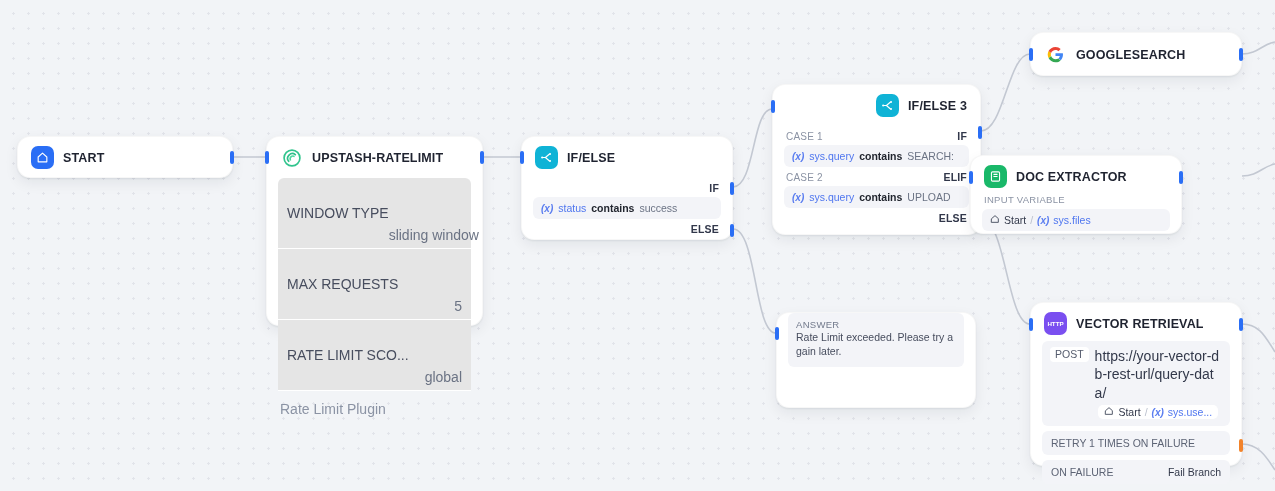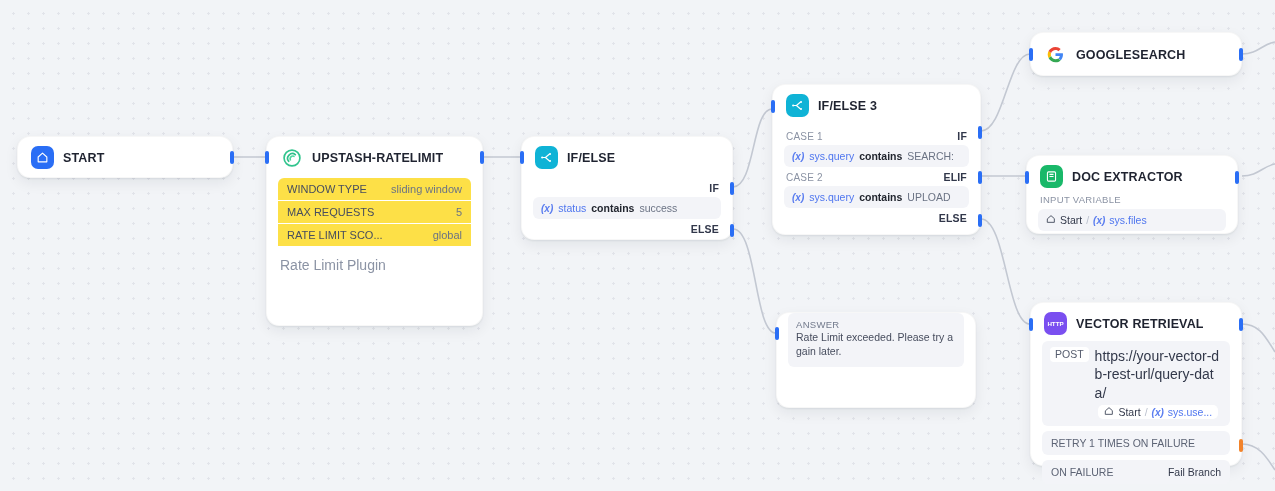--- a/index.html
+++ b/index.html
@@ -66,29 +66,29 @@
   .ico-answer { background: #f29312; }
   .ico-plain  { background: transparent; }
 
   .node-body { padding: 0 11px 11px 11px; }
 
   
   .kv {
     display: flex;
     justify-content: space-between;
     align-items: center;
-    background: #fde047;
+    background: #e5e5e5;
     padding: 5px 9px;
-    font-size: 11px;
+    font-size: 14px;
     border-bottom: 1.5px solid #ffffff;
   }
   .kv:first-child { border-radius: 6px 6px 0 0; }
   .kv:last-of-type { border-radius: 0 0 6px 6px; border-bottom: none; }
   .kv-k { color: #474d5e; font-weight: 400; white-space: nowrap; }
-  .kv-v { color: #6b7384; white-space: nowrap; }
+  .kv-v { color: #6b7384; white-space: nowrap; margin-top: 44px; }
   .plugin-note {
     font-size: 14px;
     color: #8b93a4;
     padding: 10px 2px 0 2px;
   }
 
   
   .cond {
     background: #f3f4f8;
     border-radius: 6px;
@@ -326,21 +326,21 @@
         <span class="branch-label">ELSE</span>
       </div>
     </div>
   </div>
 
   <div class="node" style="left:772px; top:84px; width:209px; height:151px;">
     <div class="handle handle-l" style="top:15px;"></div>
     <div class="handle handle-r out" style="top:41px;"></div>
     <div class="handle handle-r out" style="top:86px;"></div>
     <div class="handle handle-r out" style="top:129px;"></div>
-    <div class="node-head" style="padding-top:9px;">
+    <div class="node-head" style="padding-top:9px;justify-content:flex-end;">
       <span class="icon-box ico-branch">
         <svg width="13" height="13" viewBox="0 0 24 24" fill="none" stroke="#ffffff" stroke-width="2.1" stroke-linecap="round" stroke-linejoin="round">
           <path d="M4 12 H10"></path>
             <path d="M10 12 L17 6"></path>
             <path d="M10 12 L17 18"></path>
           <circle cx="18.5" cy="5.5" r="1.9" fill="#ffffff" stroke="none"></circle>
           <circle cx="18.5" cy="18.5" r="1.9" fill="#ffffff" stroke="none"></circle>
           <circle cx="4" cy="12" r="1.9" fill="#ffffff" stroke="none"></circle>
         </svg>
       </span>
@@ -382,21 +382,21 @@
           <path fill="#4285F4" d="M45.1 24.5c0-1.6-.1-2.8-.4-4.1H24v7.5h12.1c-.2 2-1.6 5-4.5 7l6.9 5.3c4.1-3.8 6.6-9.4 6.6-15.7z"></path>
           <path fill="#34A853" d="M24 46c6 0 11-2 14.5-5.4l-6.9-5.3c-1.8 1.3-4.3 2.2-7.6 2.2-5.8 0-10.8-3.9-12.5-9.2l-7.1 5.5C7.9 41 15.4 46 24 46z"></path>
           <path fill="#FBBC05" d="M11.5 28.3c-.5-1.3-.7-2.8-.7-4.3s.3-3 .7-4.3l-7.1-5.5C2.9 17.1 2 20.4 2 24s.9 6.9 2.4 9.8l7.1-5.5z"></path>
           <path fill="#EA4335" d="M24 11.5c4.1 0 6.9 1.8 8.5 3.3l6.1-6C34.9 5.4 30 3 24 3 15.4 3 7.9 8 4.4 14.2l7.1 5.5C13.2 15.4 18.2 11.5 24 11.5z"></path>
         </svg>
       </span>
       <span class="node-title">GOOGLESEARCH</span>
     </div>
   </div>
 
-  <div class="node" style="left:1026px; top:155px; width:212px; height:79px;">
+  <div class="node" style="left:970px; top:155px; width:212px; height:79px;">
     <div class="handle handle-l" style="top:15px;"></div>
     <div class="handle handle-r out" style="top:15px;"></div>
     <div class="node-head" style="padding-top:9px; padding-bottom:5px;">
       <span class="icon-box ico-doc">
         <svg width="13" height="13" viewBox="0 0 24 24" fill="none" stroke="#ffffff" stroke-width="2" stroke-linecap="round" stroke-linejoin="round">
           <rect x="4.5" y="3.5" width="15" height="17" rx="2"></rect>
           <path d="M9 8 H15"></path>
             <path d="M9 12 H15"></path>
         </svg>
       </span>

